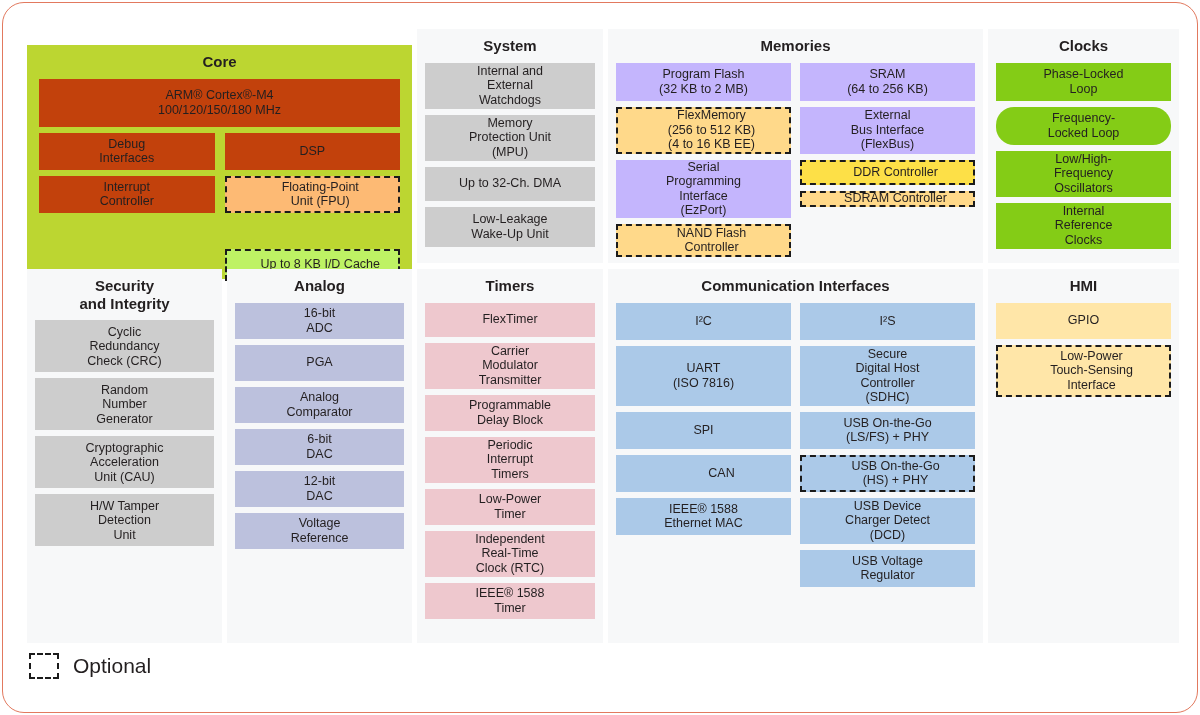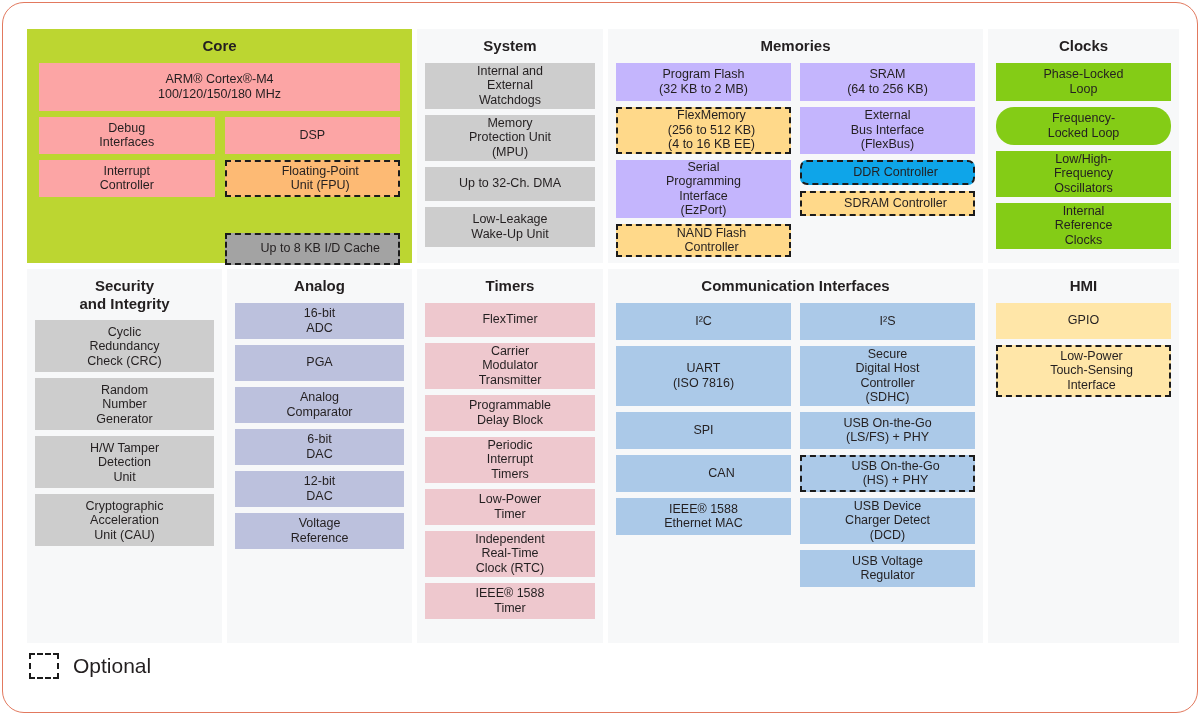--- a/index.html
+++ b/index.html
@@ -59,21 +59,21 @@
     padding: 6px 4px;
     white-space: pre-line;
   }
   .blk.optional {
     background: transparent;
     border: 2px dashed #1b1b1b;
     padding-left: 20px;
   }
 
   
-  .c-greenlite { background: #fca5a5; }
+  .c-greenlite { background: #c2410c; }
   .c-gray      { background: #cdcdcd; }
   .c-orange    { background: #c4b5fd; }
   .c-amber     { background: #84cc16; }
   .c-purple    { background: #bcc1dd; }
   .c-pink      { background: #eec8ce; }
   .c-blue      { background: #abc9e8; }
   .c-cream     { background: #ffe6a8; }
 
   
   #legend {
@@ -90,37 +90,37 @@
     font-size: 21px;
     color: #231f20;
   }
 </style>
 </head>
 <body>
 
 <div id="frame">
   <div id="board">
 
-    <div class="panel green" style="left:4px; top:0px; width:385px; height:234px;">
+    <div class="panel green" style="left:4px; top:16px; width:385px; height:234px;">
       <div class="panel-title">Core</div>
       <div class="panel-body" style="padding:0 12px 12px 12px;">
         <div class="blk c-greenlite" style="height:48px;">ARM® Cortex®-M4
 100/120/150/180 MHz</div>
         <div class="cols" style="gap:10px;">
           <div class="col">
             <div class="blk c-greenlite" style="height:37px;">Debug
 Interfaces</div>
             <div class="blk c-greenlite" style="height:37px;">Interrupt
 Controller</div>
           </div>
           <div class="col">
             <div class="blk c-greenlite" style="height:37px;">DSP</div>
             <div class="blk optional fill-greenlite" style="height:37px; background:#fdba74;">Floating-Point
 Unit (FPU)</div>
-            <div class="blk optional" style="height:32px; background:#a3a3a3;margin-top:36px;">Up to 8 KB I/D Cache</div>
+            <div class="blk optional" style="height:32px; background:#bef264;margin-top:36px;">Up to 8 KB I/D Cache</div>
           </div>
         </div>
       </div>
     </div>
 
     <div class="panel" style="left:394px; top:0px; width:186px; height:234px;">
       <div class="panel-title">System</div>
       <div class="panel-body">
         <div class="blk c-gray" style="height:46px;">Internal and
 External
@@ -150,22 +150,22 @@
 (EzPort)</div>
             <div class="blk optional" style="height:33px; background:#ffd98a;">NAND Flash
 Controller</div>
           </div>
           <div class="col">
             <div class="blk c-orange" style="height:38px;">SRAM
 (64 to 256 KB)</div>
             <div class="blk c-orange" style="height:47px;">External
 Bus Interface
 (FlexBus)</div>
-            <div class="blk optional" style="height:25px; background:#0ea5e9;border-radius:7px;">DDR Controller</div>
-            <div class="blk optional" style="height:25px; background:#ffd98a;">SDRAM Controller</div>
+            <div class="blk optional" style="height:25px; background:#fde047;">DDR Controller</div>
+            <div class="blk optional" style="height:16px; background:#ffd98a;">SDRAM Controller</div>
           </div>
         </div>
       </div>
     </div>
 
     <div class="panel" style="left:965px; top:0px; width:191px; height:234px;">
       <div class="panel-title">Clocks</div>
       <div class="panel-body">
         <div class="blk c-amber" style="height:38px;">Phase-Locked
 Loop</div>
@@ -183,26 +183,26 @@
     <div class="panel" style="left:4px; top:240px; width:195px; height:374px;">
       <div class="panel-title" style="white-space:pre-line;">Security
 and Integrity</div>
       <div class="panel-body">
         <div class="blk c-gray" style="height:52px;">Cyclic
 Redundancy
 Check (CRC)</div>
         <div class="blk c-gray" style="height:52px;">Random
 Number
 Generator</div>
+        <div class="blk c-gray" style="height:52px;">Cryptographic
+Acceleration
+Unit (CAU)</div>
         <div class="blk c-gray" style="height:52px;">H/W Tamper
 Detection
 Unit</div>
-        <div class="blk c-gray" style="height:52px;">Cryptographic
-Acceleration
-Unit (CAU)</div>
       </div>
     </div>
 
     <div class="panel" style="left:204px; top:240px; width:185px; height:374px;">
       <div class="panel-title">Analog</div>
       <div class="panel-body">
         <div class="blk c-purple" style="height:36px;">16-bit
 ADC</div>
         <div class="blk c-purple" style="height:36px;">PGA</div>
         <div class="blk c-purple" style="height:36px;">Analog

